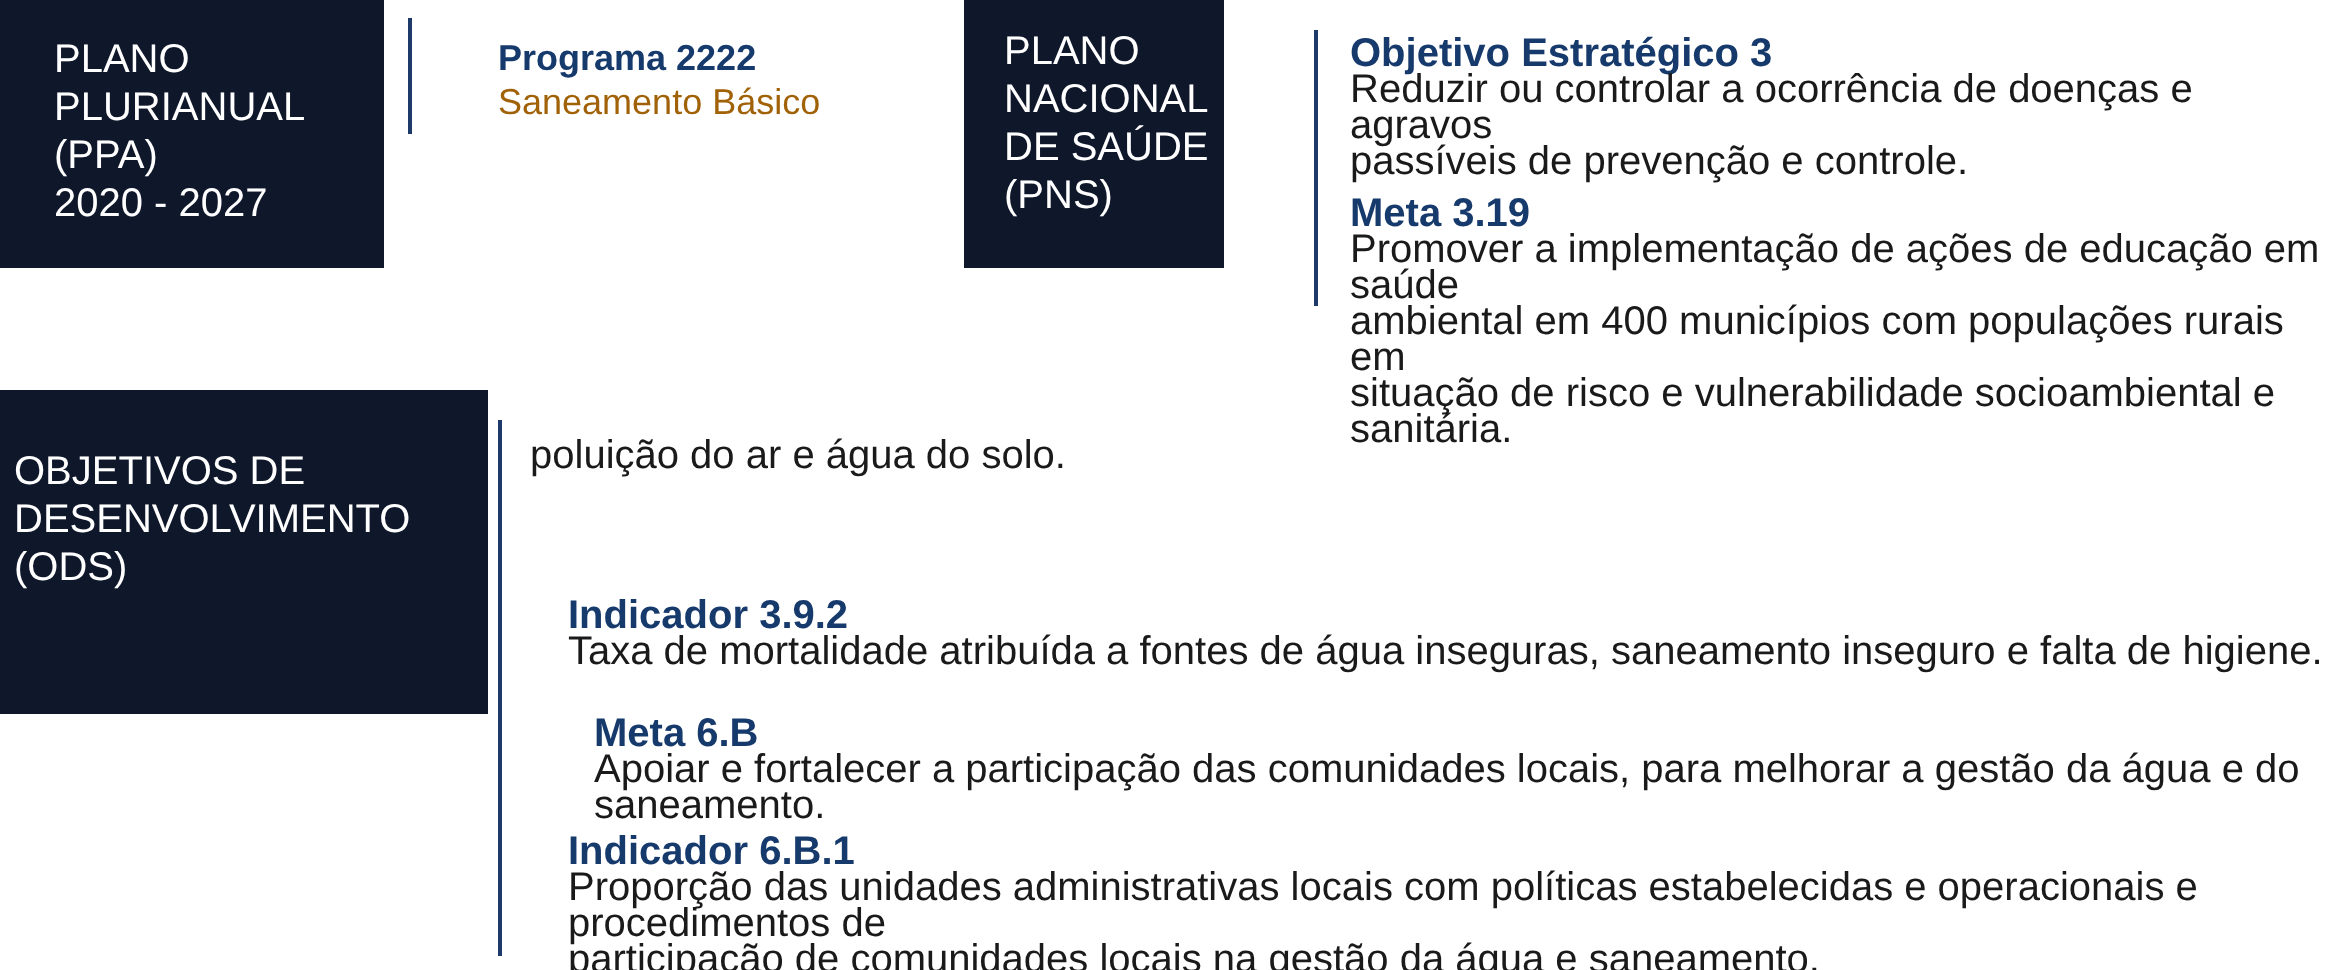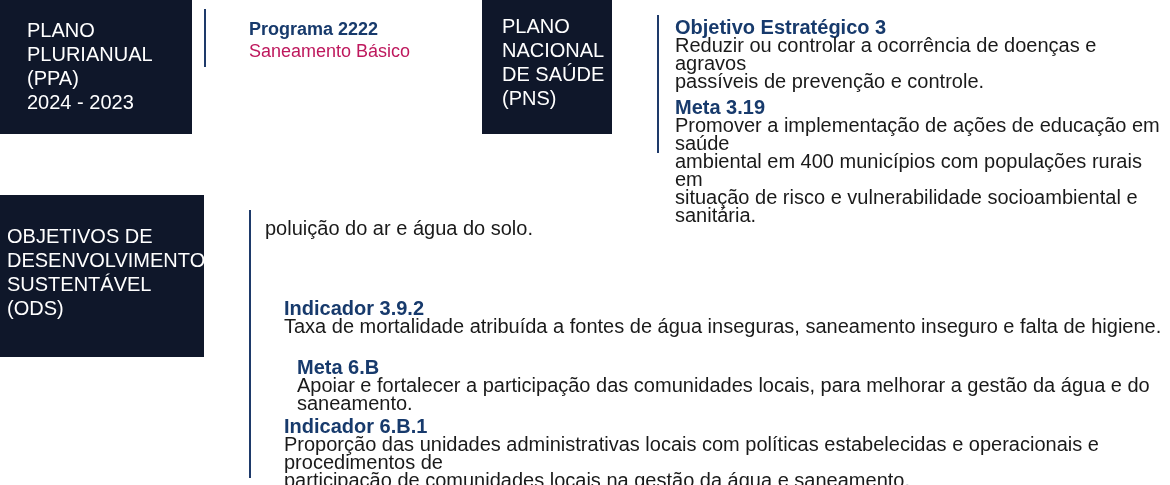--- a/index.html
+++ b/index.html
@@ -13,26 +13,26 @@
     .txt { font-size:20px; line-height:18px; color:#1a1a1a; display:block; }
     .blk { position:absolute; }
   </style>
 </head>
 <body>
 
 <div class="box" style="left:0;top:0;width:192px;height:134px;padding:18px 0 0 27px;">
   <span>PLANO</span>
   <span>PLURIANUAL</span>
   <span>(PPA)</span>
-  <span>2024 - 2023</span>
+  <span>2020 - 2027</span>
 </div>
 <div class="vline" style="left:204px;top:9px;height:58px;"></div>
 <div class="blk" style="left:215px;top:18px;margin-left:34px;">
   <span class="head" style="font-size:18px;line-height:22px;">Programa 2222</span>
-  <span class="txt" style="font-size:18px;line-height:22px;color:#be185d;">Saneamento Básico</span>
+  <span class="txt" style="font-size:18px;line-height:22px;color:#a16207;">Saneamento Básico</span>
 </div>
 
 <div class="box" style="left:482px;top:0;width:130px;height:134px;padding:14px 0 0 20px;">
   <span>PLANO</span>
   <span>NACIONAL</span>
   <span>DE SAÚDE</span>
   <span>(PNS)</span>
 </div>
 <div class="vline" style="left:657px;top:15px;height:138px;"></div>
 <div class="blk" style="left:675px;top:18px;">
@@ -40,24 +40,23 @@
   <span class="txt">Reduzir ou controlar a ocorrência de doenças e agravos</span>
   <span class="txt">passíveis de prevenção e controle.</span>
 </div>
 <div class="blk" style="left:675px;top:98px;">
   <span class="head">Meta 3.19</span>
   <span class="txt">Promover a implementação de ações de educação em saúde</span>
   <span class="txt">ambiental em 400 municípios com populações rurais em</span>
   <span class="txt">situação de risco e vulnerabilidade socioambiental e sanitária.</span>
 </div>
 
-<div class="box" style="left:0;top:195px;width:204px;height:162px;padding:29px 0 0 7px;">
+<div class="box" style="left:0;top:195px;width:244px;height:162px;padding:29px 0 0 7px;">
   <span>OBJETIVOS DE</span>
   <span>DESENVOLVIMENTO</span>
-  <span>SUSTENTÁVEL</span>
   <span>(ODS)</span>
 </div>
 <div class="vline" style="left:249px;top:210px;height:268px;"></div>
 <div class="blk" style="left:265px;top:219px;">
   <span class="txt">poluição do ar e água do solo.</span>
 </div>
 <div class="blk" style="left:284px;top:299px;">
   <span class="head">Indicador 3.9.2</span>
   <span class="txt">Taxa de mortalidade atribuída a fontes de água inseguras, saneamento inseguro e falta de higiene.</span>
 </div>

